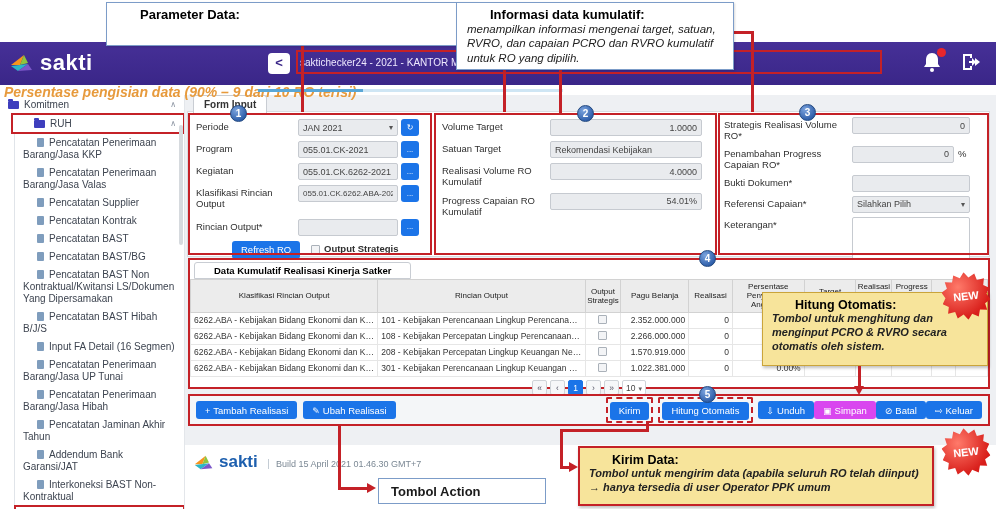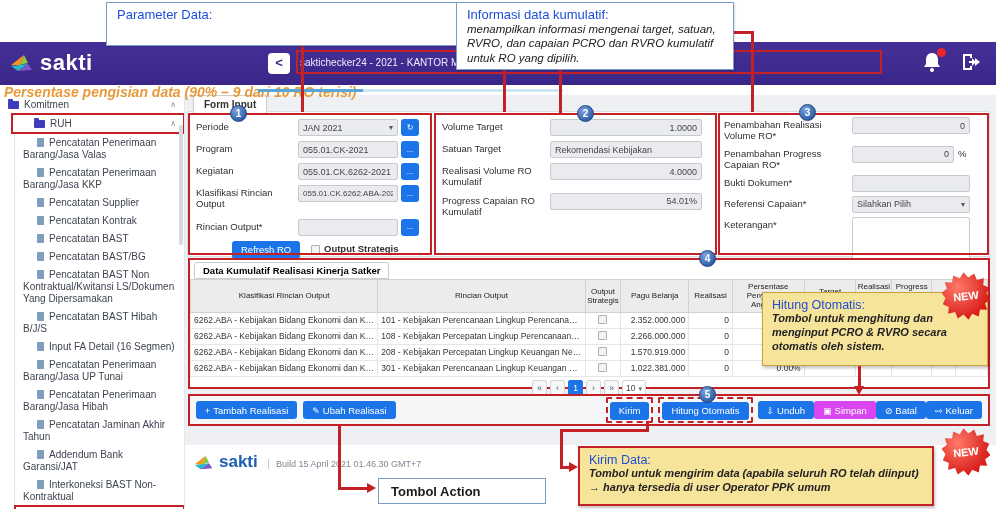--- a/index.html
+++ b/index.html
@@ -1,21 +1,21 @@
 <!DOCTYPE html>
 <html><head>
 <meta charset="utf-8">
 <style>
   * { margin:0; padding:0; box-sizing:border-box; }
   body { background:#fff; font-family:"Liberation Sans","DejaVu Sans",sans-serif; }
   #stage { position:relative; width:996px; height:509px; background:#fff; overflow:hidden; }
 
   
   .note-box { position:absolute; background:#fff; border:1.5px solid #7c9cc8; padding:4px 10px; z-index:30; box-shadow:1px 1px 2px rgba(0,0,0,.15); }
-  .note-title { font-weight:normal; font-size:13px; color:#1d4ed8; }
+  .note-title { font-weight:bold; font-size:13px; color:#000000;margin-left:23px; }
   .note-body { font-style:italic; font-size:11.5px; color:#222; line-height:1.25; }
   #note1 { left:106px; top:2px; width:372px; height:44px; }
   #note2 { left:456px; top:2px; width:278px; height:68px; }
 
   .callout { position:absolute; background:#f7e49b; border:1.5px solid #caa43a; padding:5px 9px; z-index:12; box-shadow:1px 2px 3px rgba(0,0,0,.25); }
   .callout .note-title { font-size:12.5px; }
   .callout .note-body { font-size:11px; font-weight:bold; }
   #hitung-callout { left:762px; top:292px; width:226px; height:74px; }
   #kirim-callout  { left:578px; top:446px; width:356px; height:60px; border-color:#c42127; border-width:2px; }
 
@@ -88,21 +88,21 @@
   #panel2 .flabel { width:108px; flex:0 0 auto; }
   #panel2 .ctrl { width:152px; }
   #panel3 { left:724px; top:117px; width:260px; }
   #panel3 .flabel { width:128px; flex:0 0 auto; }
   #panel3 .frow { margin-bottom:4px; }
 
   .stepnum { position:absolute; width:17px; height:17px; border-radius:50%; background:radial-gradient(circle at 35% 30%, #7ba3dd, #2d5da9 75%); border:1px solid #23497f; color:#fff; font-size:10px; font-weight:bold; display:flex; align-items:center; justify-content:center; z-index:22; }
 
   
   #table-box { position:absolute; left:188px; top:258px; width:802px; height:131px; background:#fff; border:2px solid #c42127; z-index:5; }
-  #table-tab { position:relative; display:inline-block; margin:2px 0 0 4px; border:1px solid #c9cdd3; background:#fff; font-weight:bold; font-size:9.5px; padding:2px 8px; border-radius:3px 3px 0 0; cursor:pointer; }
+  #table-tab { position:relative; display:inline-block; margin:2px 0 0 4px; border:1px solid #c9cdd3; background:#fff; font-weight:bold; font-size:9.5px; padding:2px 19px; border-radius:3px 3px 0 0; cursor:pointer; }
   #kin-table { width:100%; border-collapse:collapse; table-layout:fixed; font-size:8.5px; color:#333; }
   #kin-table th { background:#ececec; border:1px solid #d2d2d2; font-weight:normal; font-size:8px; line-height:1.15; padding:2px 1px; text-align:center; color:#222; }
   #kin-table td { border:1px solid #e6e6e6; padding:2px 3px; height:15px; overflow:hidden; white-space:nowrap; text-overflow:ellipsis; background:#fff; }
   #kin-table td.num { text-align:right; }
   #kin-table td.ctr { text-align:center; }
   .pager { display:flex; justify-content:center; align-items:center; gap:3px; margin-top:3px; font-size:8.5px; }
   .pg { min-width:15px; height:15px; border:1px solid #cfd3d8; background:#f6f7f9; border-radius:2px; text-align:center; line-height:14px; color:#556; cursor:pointer; }
   .pg.active { background:#1b74e8; color:#fff; border-color:#1b74e8; }
   .pg-size { border:1px solid #cfd3d8; border-radius:2px; background:#fff; height:15px; padding:0 3px; line-height:14px; color:#444; cursor:pointer; }
   .pg-size::after { content:"▾"; font-size:7px; margin-left:3px; color:#666; }
@@ -169,22 +169,22 @@
       <span class="spacer"></span>
         <span class="chev">∧</span>
     </div>
     <div class="tree-row red-outline" id="ruh-row">
       <span class="folder"></span>
       <span>RUH</span>
       <span class="spacer"></span>
         <span class="chev">∧</span>
     </div>
     <div class="leaf-list">
+      <div class="leaf"><span class="doc-ico"></span><span>Pencatatan Penerimaan Barang/Jasa KKP</span></div>
       <div class="leaf"><span class="doc-ico"></span><span>Pencatatan Penerimaan Barang/Jasa Valas</span></div>
-      <div class="leaf"><span class="doc-ico"></span><span>Pencatatan Penerimaan Barang/Jasa KKP</span></div>
       <div class="leaf"><span class="doc-ico"></span><span>Pencatatan Supplier</span></div>
       <div class="leaf"><span class="doc-ico"></span><span>Pencatatan Kontrak</span></div>
       <div class="leaf"><span class="doc-ico"></span><span>Pencatatan BAST</span></div>
       <div class="leaf"><span class="doc-ico"></span><span>Pencatatan BAST/BG</span></div>
       <div class="leaf"><span class="doc-ico"></span><span>Pencatatan BAST Non Kontraktual/Kwitansi LS/Dokumen Yang Dipersamakan</span></div>
       <div class="leaf"><span class="doc-ico"></span><span>Pencatatan BAST Hibah B/J/S</span></div>
       <div class="leaf"><span class="doc-ico"></span><span>Input FA Detail (16 Segmen)</span></div>
       <div class="leaf"><span class="doc-ico"></span><span>Pencatatan Penerimaan Barang/Jasa UP Tunai</span></div>
       <div class="leaf"><span class="doc-ico"></span><span>Pencatatan Penerimaan Barang/Jasa Hibah</span></div>
       <div class="leaf"><span class="doc-ico"></span><span>Pencatatan Jaminan Akhir Tahun</span></div>
@@ -249,21 +249,21 @@
       <input class="ctrl num" readonly="" value="4.0000" style="">
     </div>
     <div class="frow">
       <span class="flabel">Progress Capaian RO Kumulatif</span>
       <input class="ctrl num" readonly="" value="54.01%" style="">
     </div>
   </div>
 
   <div class="panel" id="panel3">
     <div class="frow">
-      <span class="flabel">Penambahan Realisasi Volume RO*</span>
+      <span class="flabel">Strategis Realisasi Volume RO*</span>
       <input class="ctrl num" style="width: 118px;" value="0">
     </div>
     <div class="frow">
       <span class="flabel">Penambahan Progress Capaian RO*</span>
       <input class="ctrl num" style="width: 102px;" value="0">
       <span class="flabel" style="margin-left:4px">%</span>
     </div>
     <div class="frow">
       <span class="flabel">Bukti Dokumen*</span>
       <input class="ctrl" style="width: 118px;" value="">

